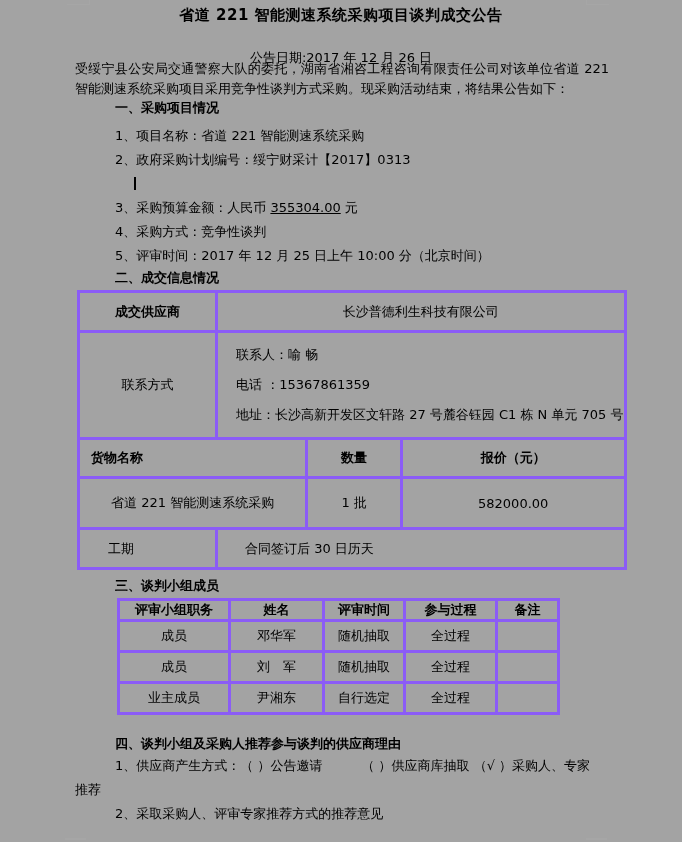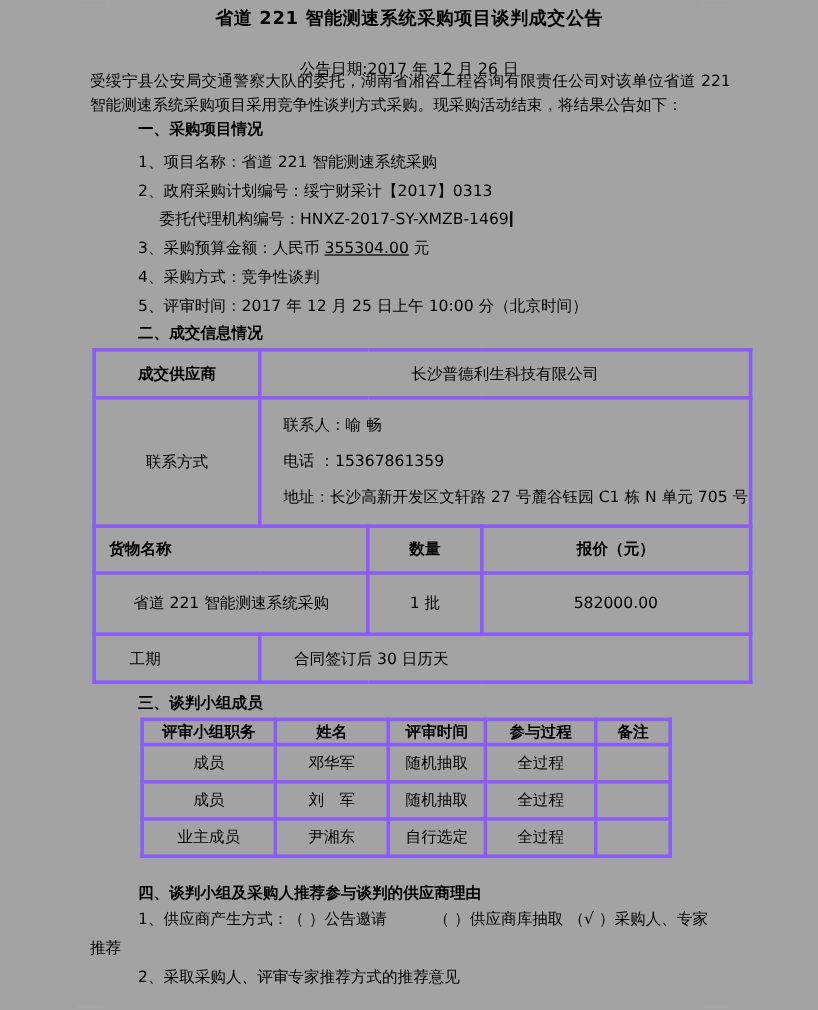--- a/index.html
+++ b/index.html
@@ -55,21 +55,21 @@
 
   <div class="abs title">省道 221 智能测速系统采购项目谈判成交公告</div>
   <div class="abs dateline">公告日期:2017 年 12 月 26 日</div>
   <div class="abs intro">受绥宁县公安局交通警察大队的委托，湖南省湘咨工程咨询有限责任公司对该单位省道 221 智能测速系统采购项目采用竞争性谈判方式采购。现采购活动结束，将结果公告如下：</div>
 
   <div class="abs h2 s1h">一、采购项目情况</div>
 
   <div class="abs items">
     <div class="line">1、项目名称：省道 221 智能测速系统采购</div>
     <div class="line">2、政府采购计划编号：绥宁财采计【2017】0313</div>
-    <div class="line sub"><span>委托代理机构编号：HNXZ-2017-SY-XMZB-1469</span><span class="cursor"></span></div>
+    <div class="line sub"><span class="cursor"></span></div>
     <div class="line"><span>3、采购预算金额：人民币 </span><span class="amount">355304.00</span><span> 元</span></div>
     <div class="line">4、采购方式：竞争性谈判</div>
     <div class="line">5、评审时间：2017 年 12 月 25 日上午 10:00 分（北京时间）</div>
   </div>
 
   <div class="abs h2 s2h">二、成交信息情况</div>
 
   <table class="abs t1">
     <colgroup>
         <col style="width:138px">

